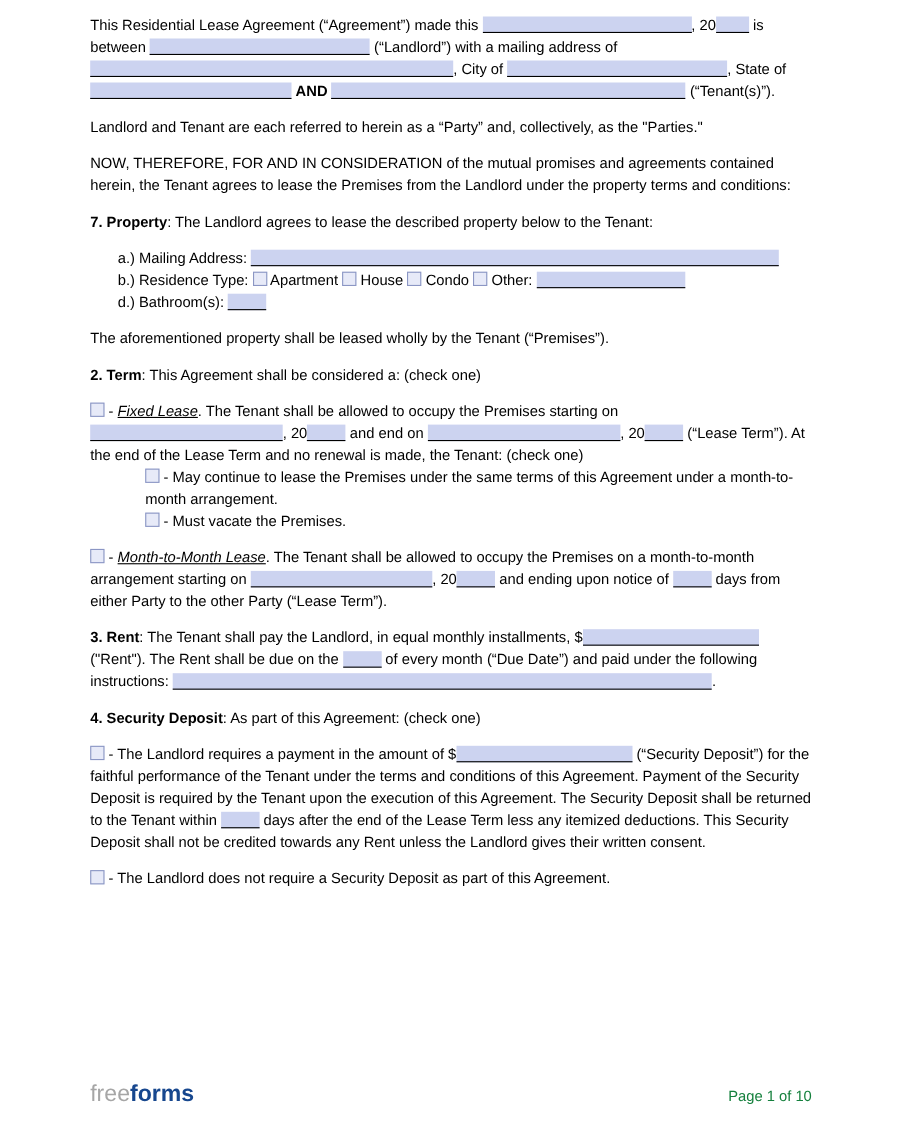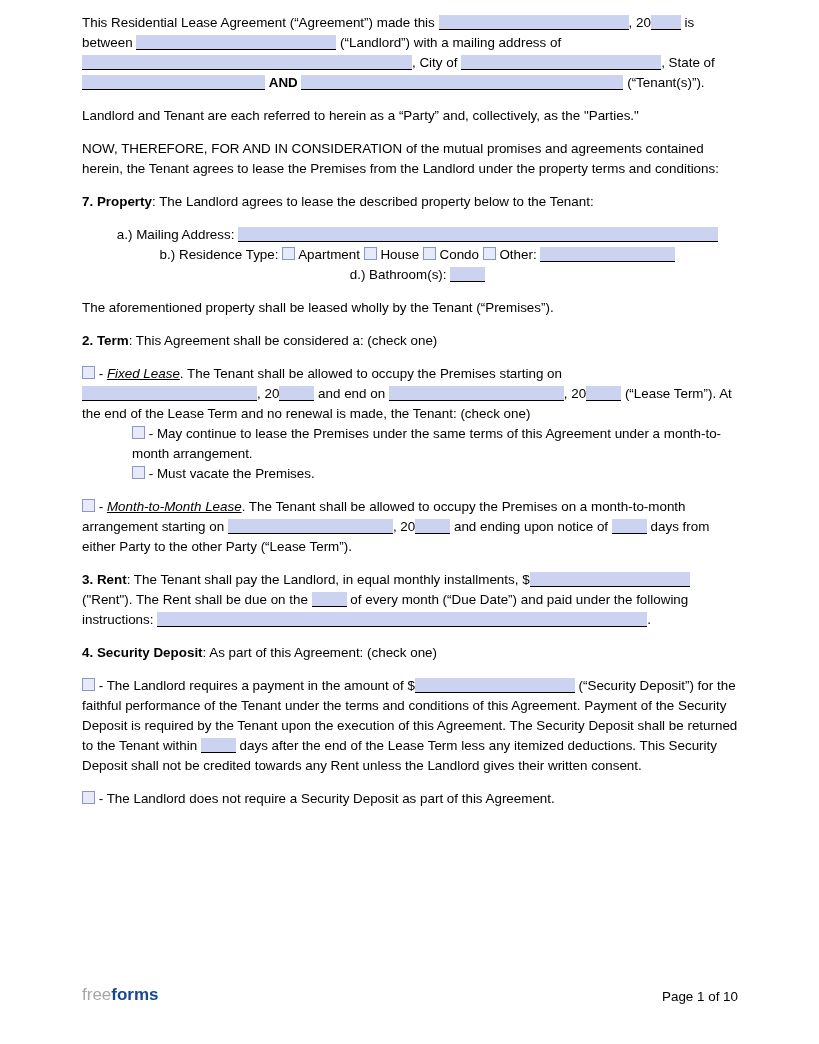--- a/index.html
+++ b/index.html
@@ -23,21 +23,21 @@
   .doc-title {
     text-align: center;
     font-size: 19px;
     font-weight: bold;
     letter-spacing: 0.3px;
     margin: 58px 0 0 0;
     line-height: 22px;
   }
   p.block { margin: 13px 0 0 0; }
   p.block.tight { margin-top: 0; }
-  p.block.indent1 { margin-left: 15px; text-align: center; }
+  p.block.indent1 { margin-left: 25px; }
   p.block.indent2 { margin-left: 50px; }
   .text { white-space: pre-wrap; }
   .bold { font-weight: bold; white-space: pre-wrap; }
   .itu { font-style: italic; text-decoration: underline; white-space: pre-wrap; }
   .blank {
     display: inline-block;
     height: 14px;
     background: var(--field-fill, #ccd3f0);
     border-bottom: 1.5px solid #000000;
     vertical-align: -3px;
@@ -52,24 +52,24 @@
   }
   .footer {
     position: absolute;
     left: 82px;
     top: 955px;
     width: 656px;
     display: flex;
     justify-content: space-between;
     align-items: flex-end;
   }
-  .brand { font-size: 17px; line-height: 22px; margin-top: 14px; }
+  .brand { font-size: 21px; line-height: 22px; margin-top: 14px; }
   .brand .free { color: var(--brand-gray, #a6a6a6); font-weight: normal; }
   .brand .forms { color: var(--brand-blue, #17478e); font-weight: bold; }
-  .page-number { font-size: 13.4px; line-height: 18px; color: #000000; margin-top: 33px; }
+  .page-number { font-size: 13.4px; line-height: 18px; color: #15803d; margin-top: 33px; }
 </style>
 </head>
 <body>
 
 <div class="page">
   <div class="content">
     <div>
         <p class="block"><span class="text">This Residential Lease Agreement (“Agreement”) made this </span><span class="blank" style="width: 190px;"></span><span class="text">, 20</span><span class="blank" style="width: 30px;"></span><span class="text"> is between </span><span class="blank" style="width: 200px;"></span><span class="text"> (“Landlord”) with a mailing address of </span><span class="blank" style="width: 330px;"></span><span class="text">, City of </span><span class="blank" style="width: 200px;"></span><span class="text">, State of </span><span class="blank" style="width: 183px;"></span><span class="text"> </span><span class="bold">AND</span><span class="text"> </span><span class="blank" style="width: 322px;"></span><span class="text"> (“Tenant(s)”).</span></p>
         <p class="block"><span class="text">Landlord and Tenant are each referred to herein as a “Party” and, collectively, as the "Parties."</span></p>
         <p class="block"><span class="text">NOW, THEREFORE, FOR AND IN CONSIDERATION of the mutual promises and agreements contained herein, the Tenant agrees to lease the Premises from the Landlord under the property terms and conditions:</span></p>

